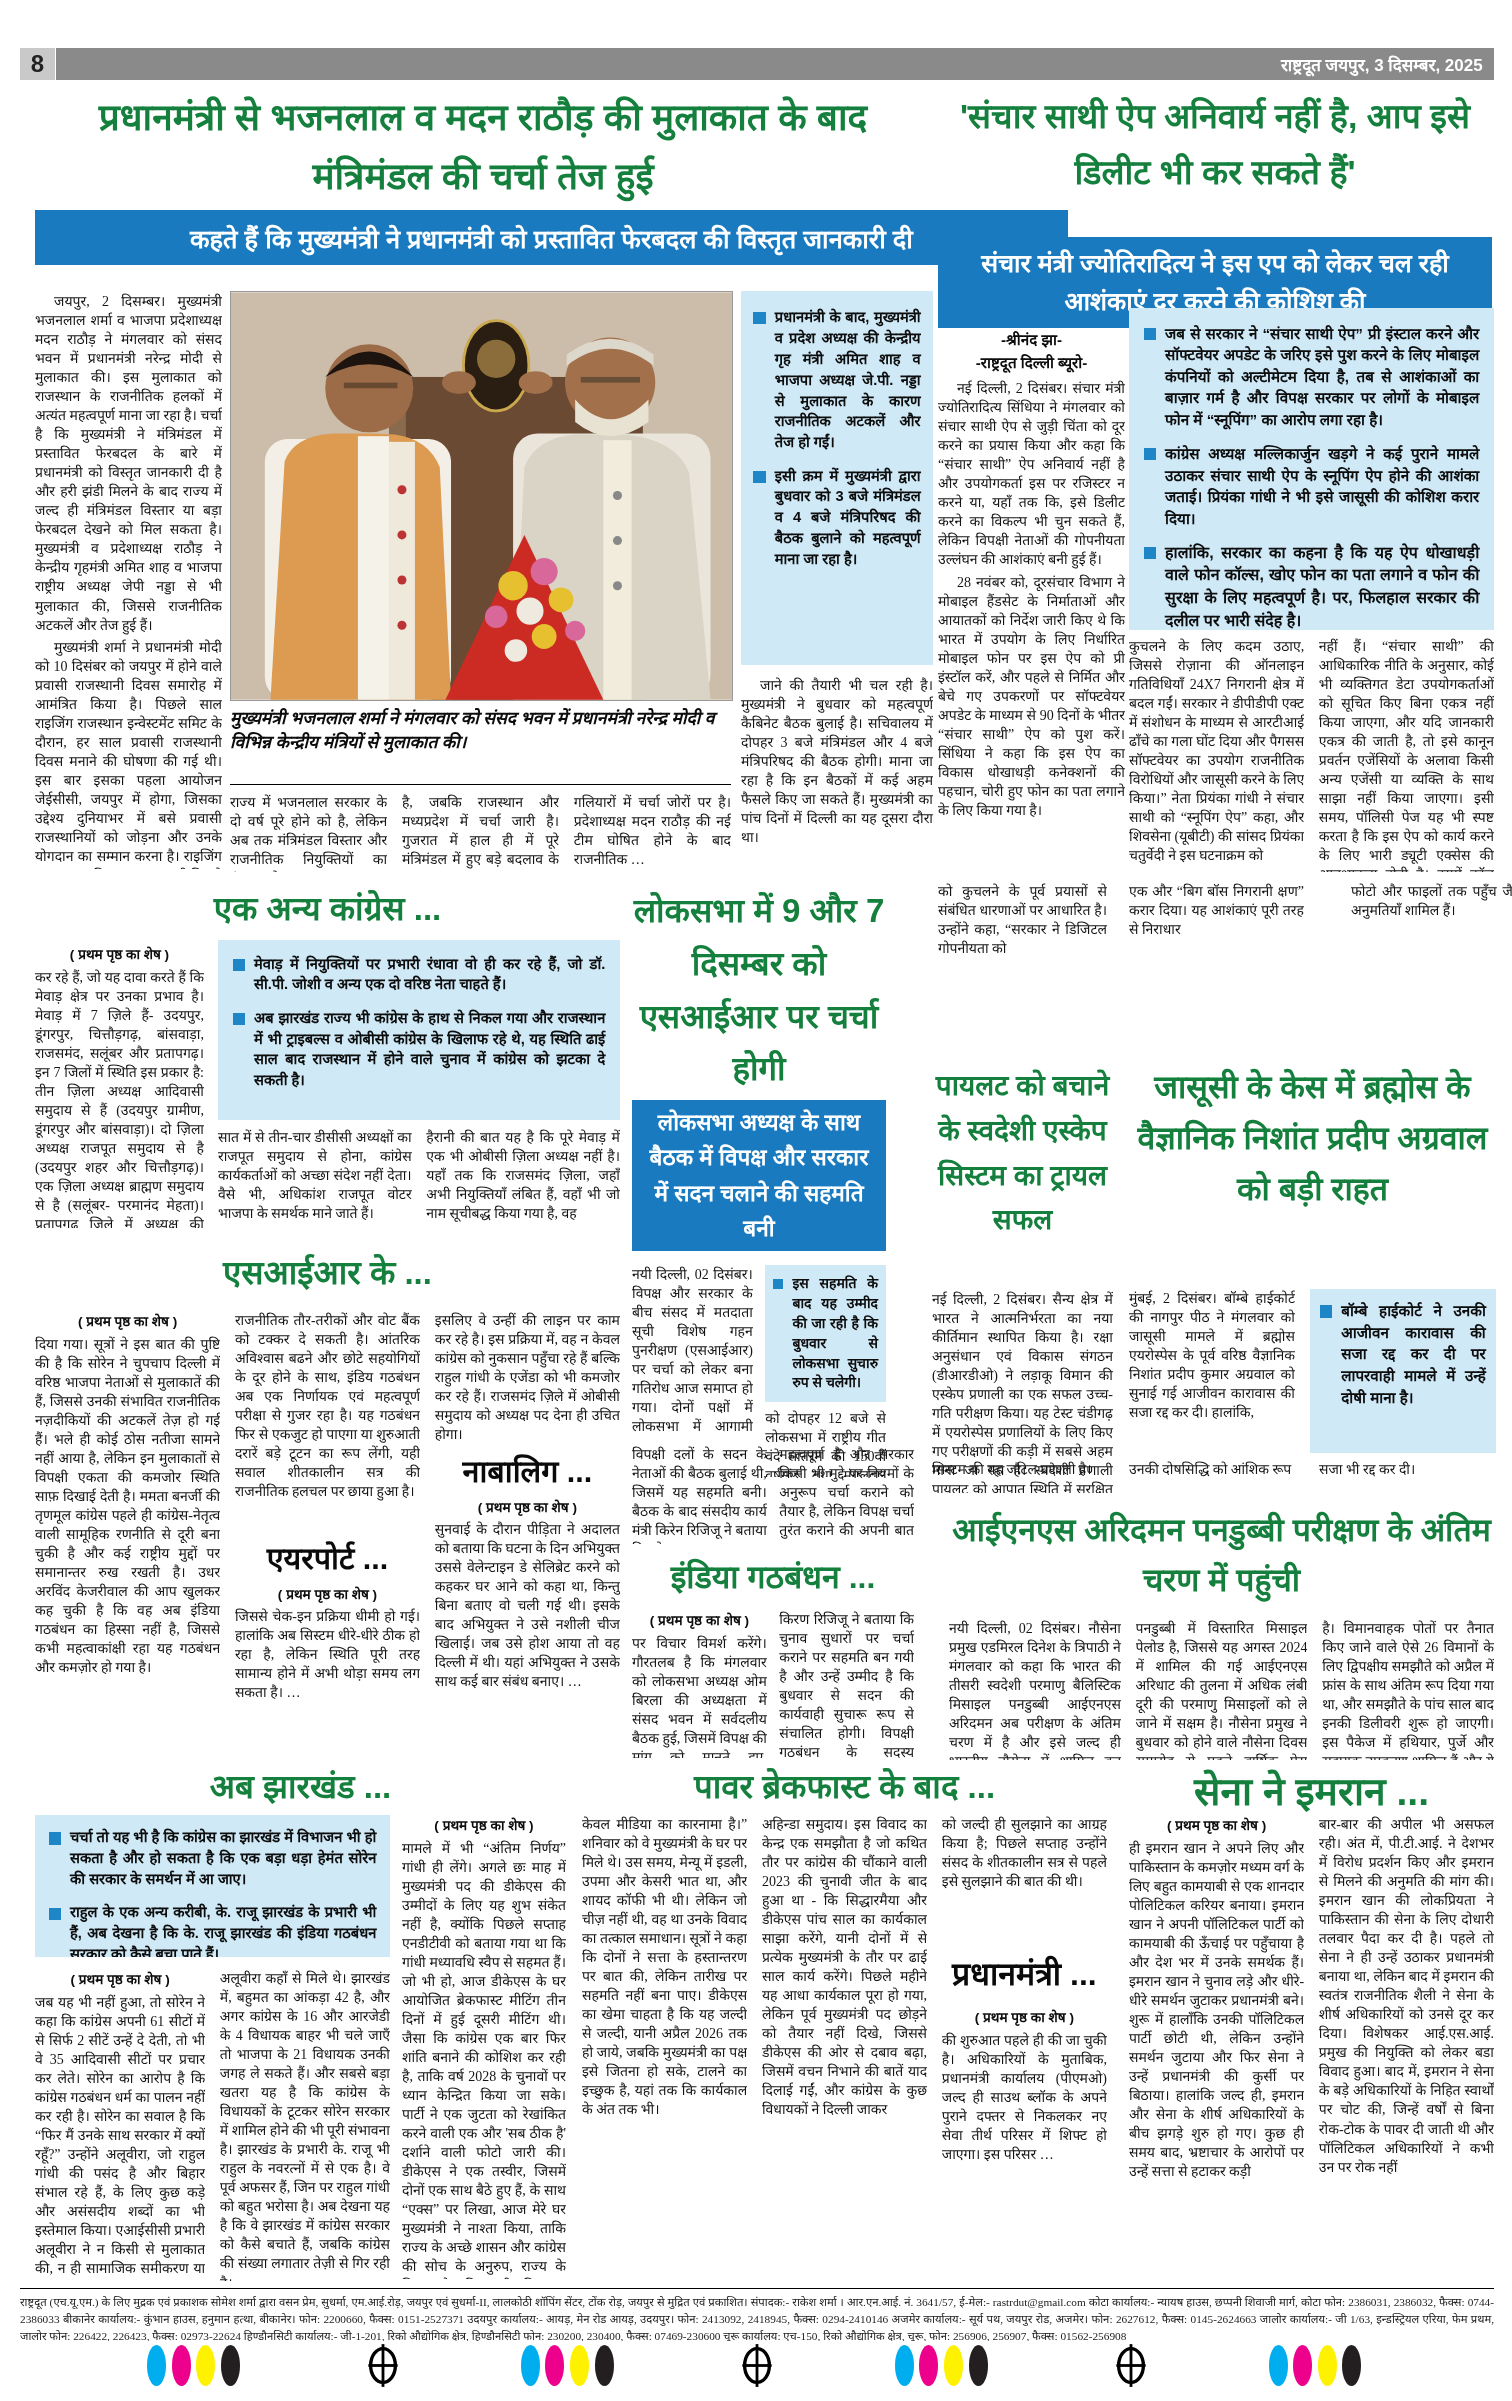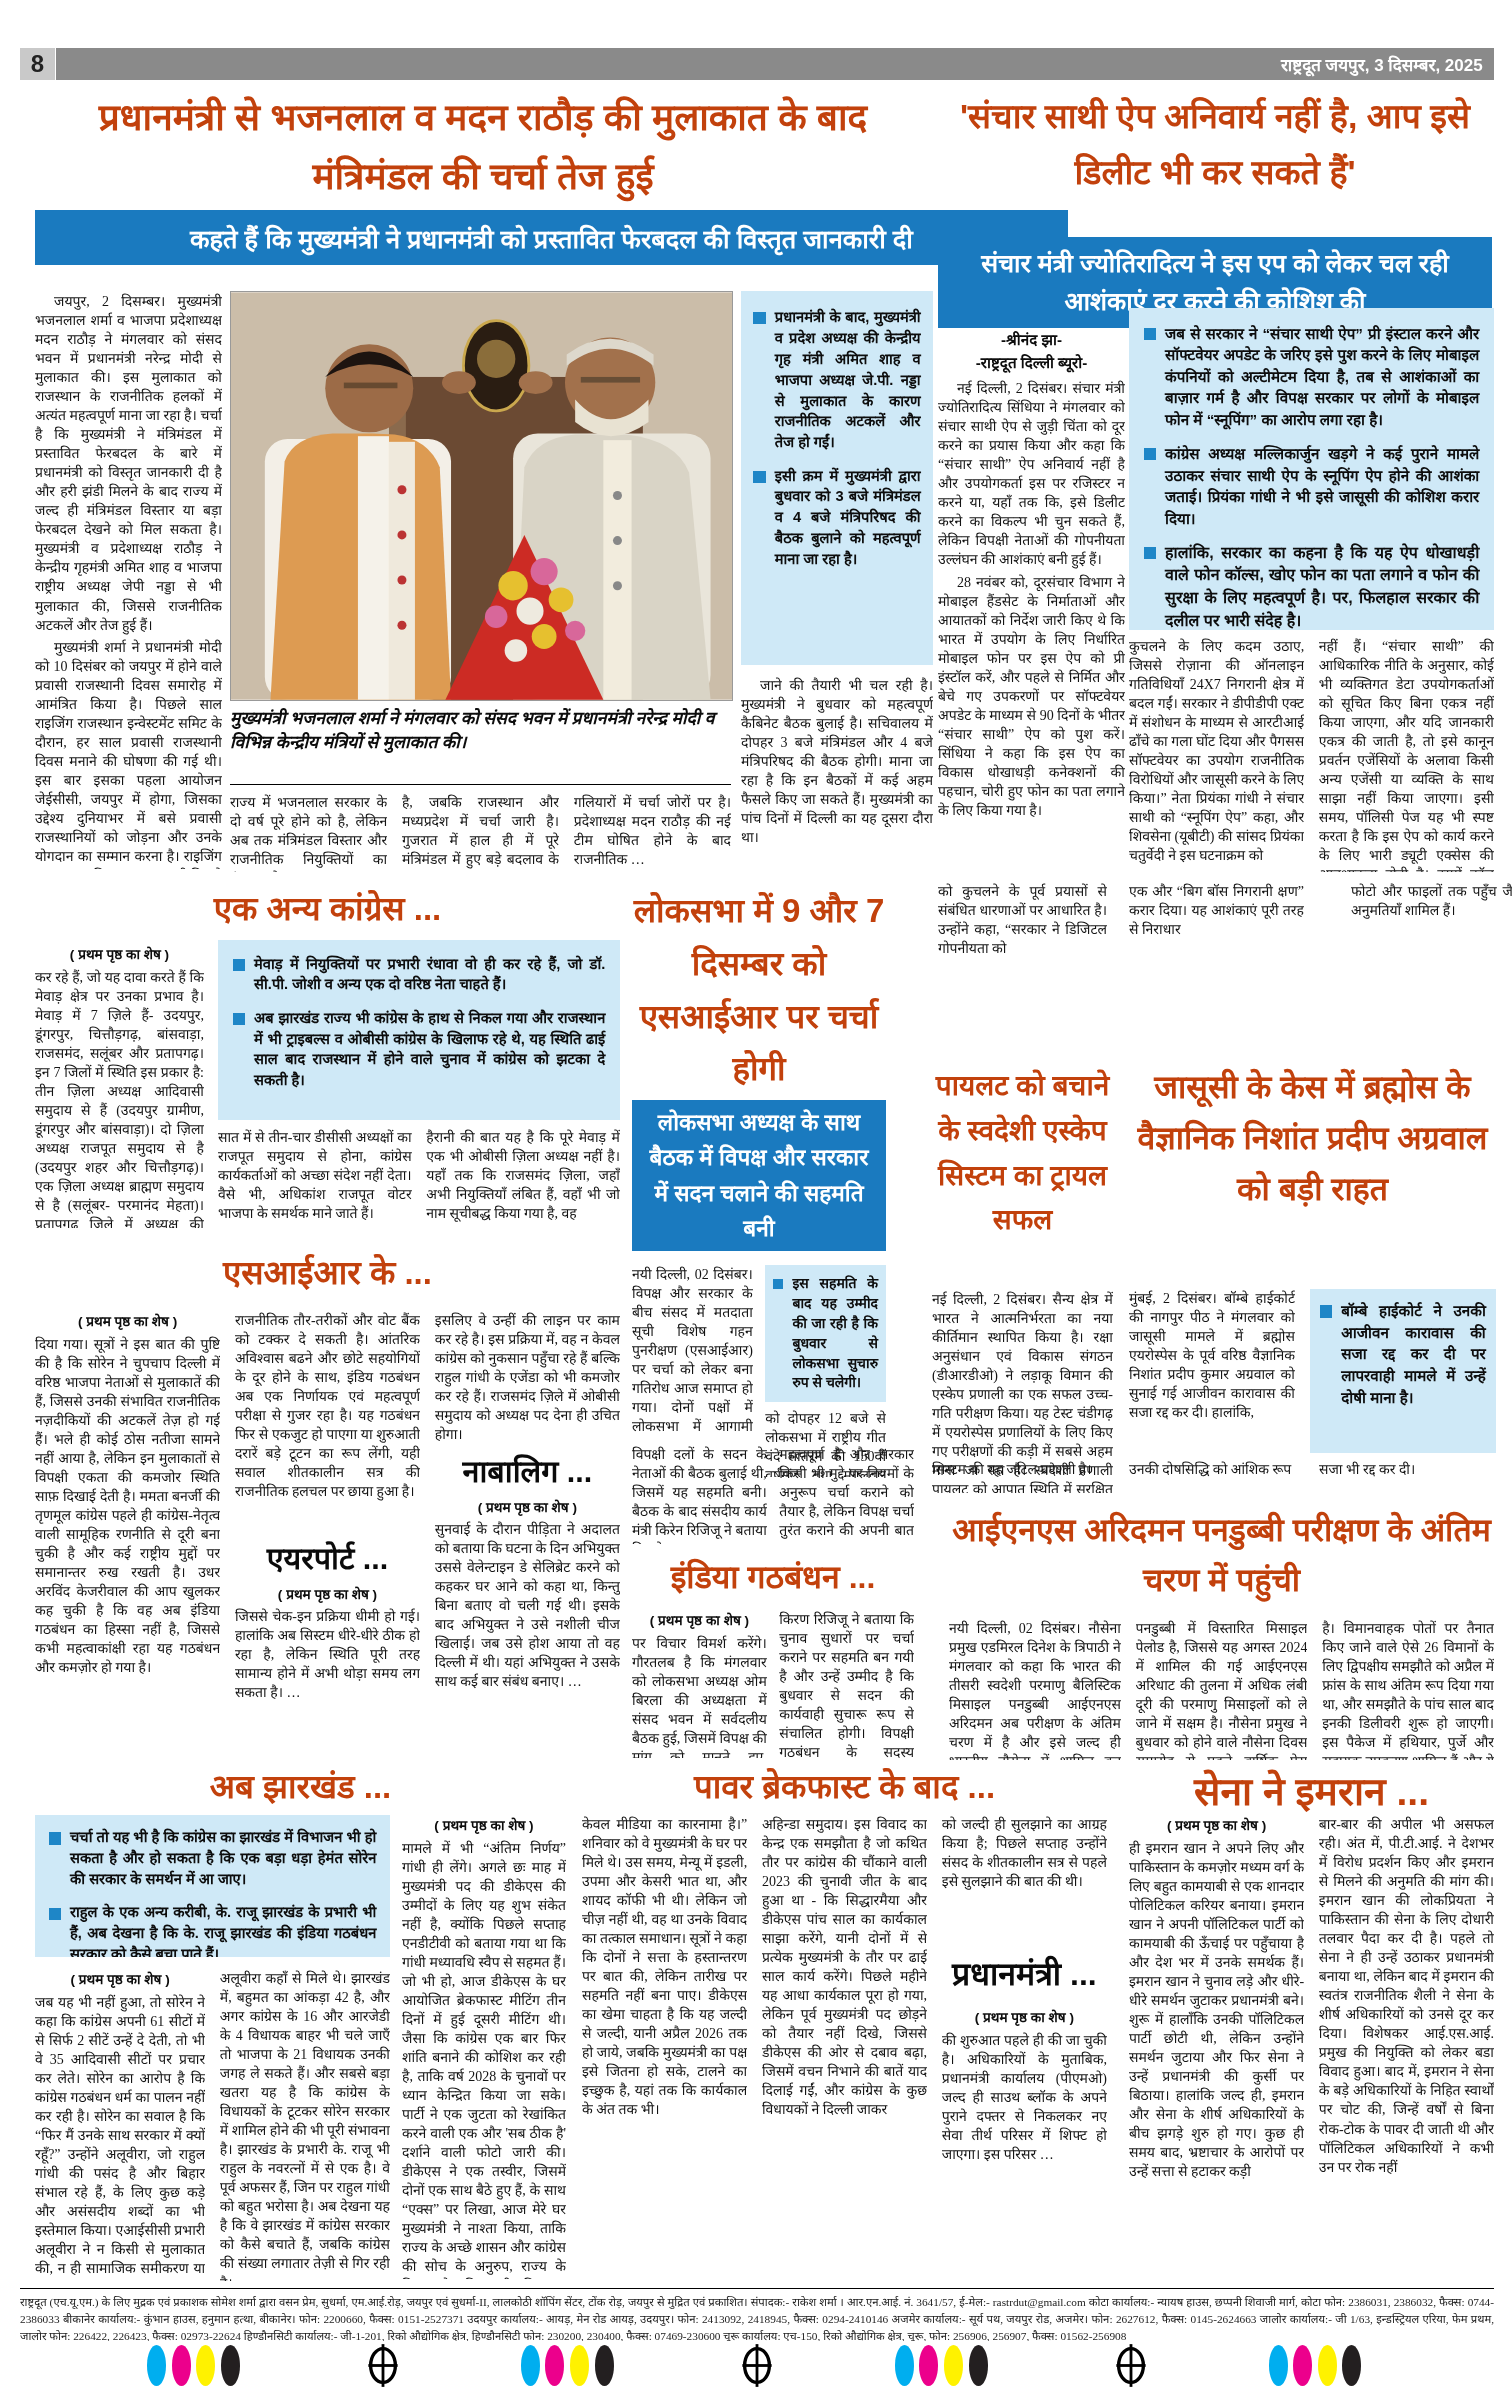--- a/index.html
+++ b/index.html
@@ -4,21 +4,21 @@
 <style>
   :root{
     --blue:#1a7abf;
     --lblue:#cfe9f7;
     --ink:#0d0d0d;
   }
   html,body{margin:0;padding:0;background:#ffffff;}
   #page{position:relative;width:1512px;height:2401px;background:#fff;overflow:hidden;
         font-family:"Liberation Serif",serif;color:var(--ink);}
   .abs{position:absolute;}
-  .head{font-family:"Liberation Sans",sans-serif;font-weight:800;color:#c2410c;text-align:center;}
+  .head{font-family:"Liberation Sans",sans-serif;font-weight:800;color:#15803d;text-align:center;}
   .bar{background:var(--blue);color:#fff;font-family:"Liberation Sans",sans-serif;font-weight:700;
        text-align:center;display:flex;align-items:center;justify-content:center;}
   .bcol{font-family:"Liberation Serif",serif;font-size:14px;line-height:1.36;text-align:justify;
         color:#141414;overflow:hidden;}
   .bcol p{margin:0 0 3.4px 0;text-indent:19px;}
   .note{font-family:"Liberation Sans",sans-serif;font-weight:700;font-size:13.6px;text-align:center;margin:0 0 4.5px 0;}
   .hlbox{background:var(--lblue);box-sizing:border-box;overflow:hidden;}
   .brow{display:flex;gap:9px;margin-bottom:12.4px;}
   .bsq{flex:0 0 auto;width:12.4px;height:12.4px;background:#1e86c7;margin-top:5.1px;}
   .btx{font-family:"Liberation Sans",sans-serif;font-weight:700;font-size:14.7px;line-height:1.42;text-align:justify;}

